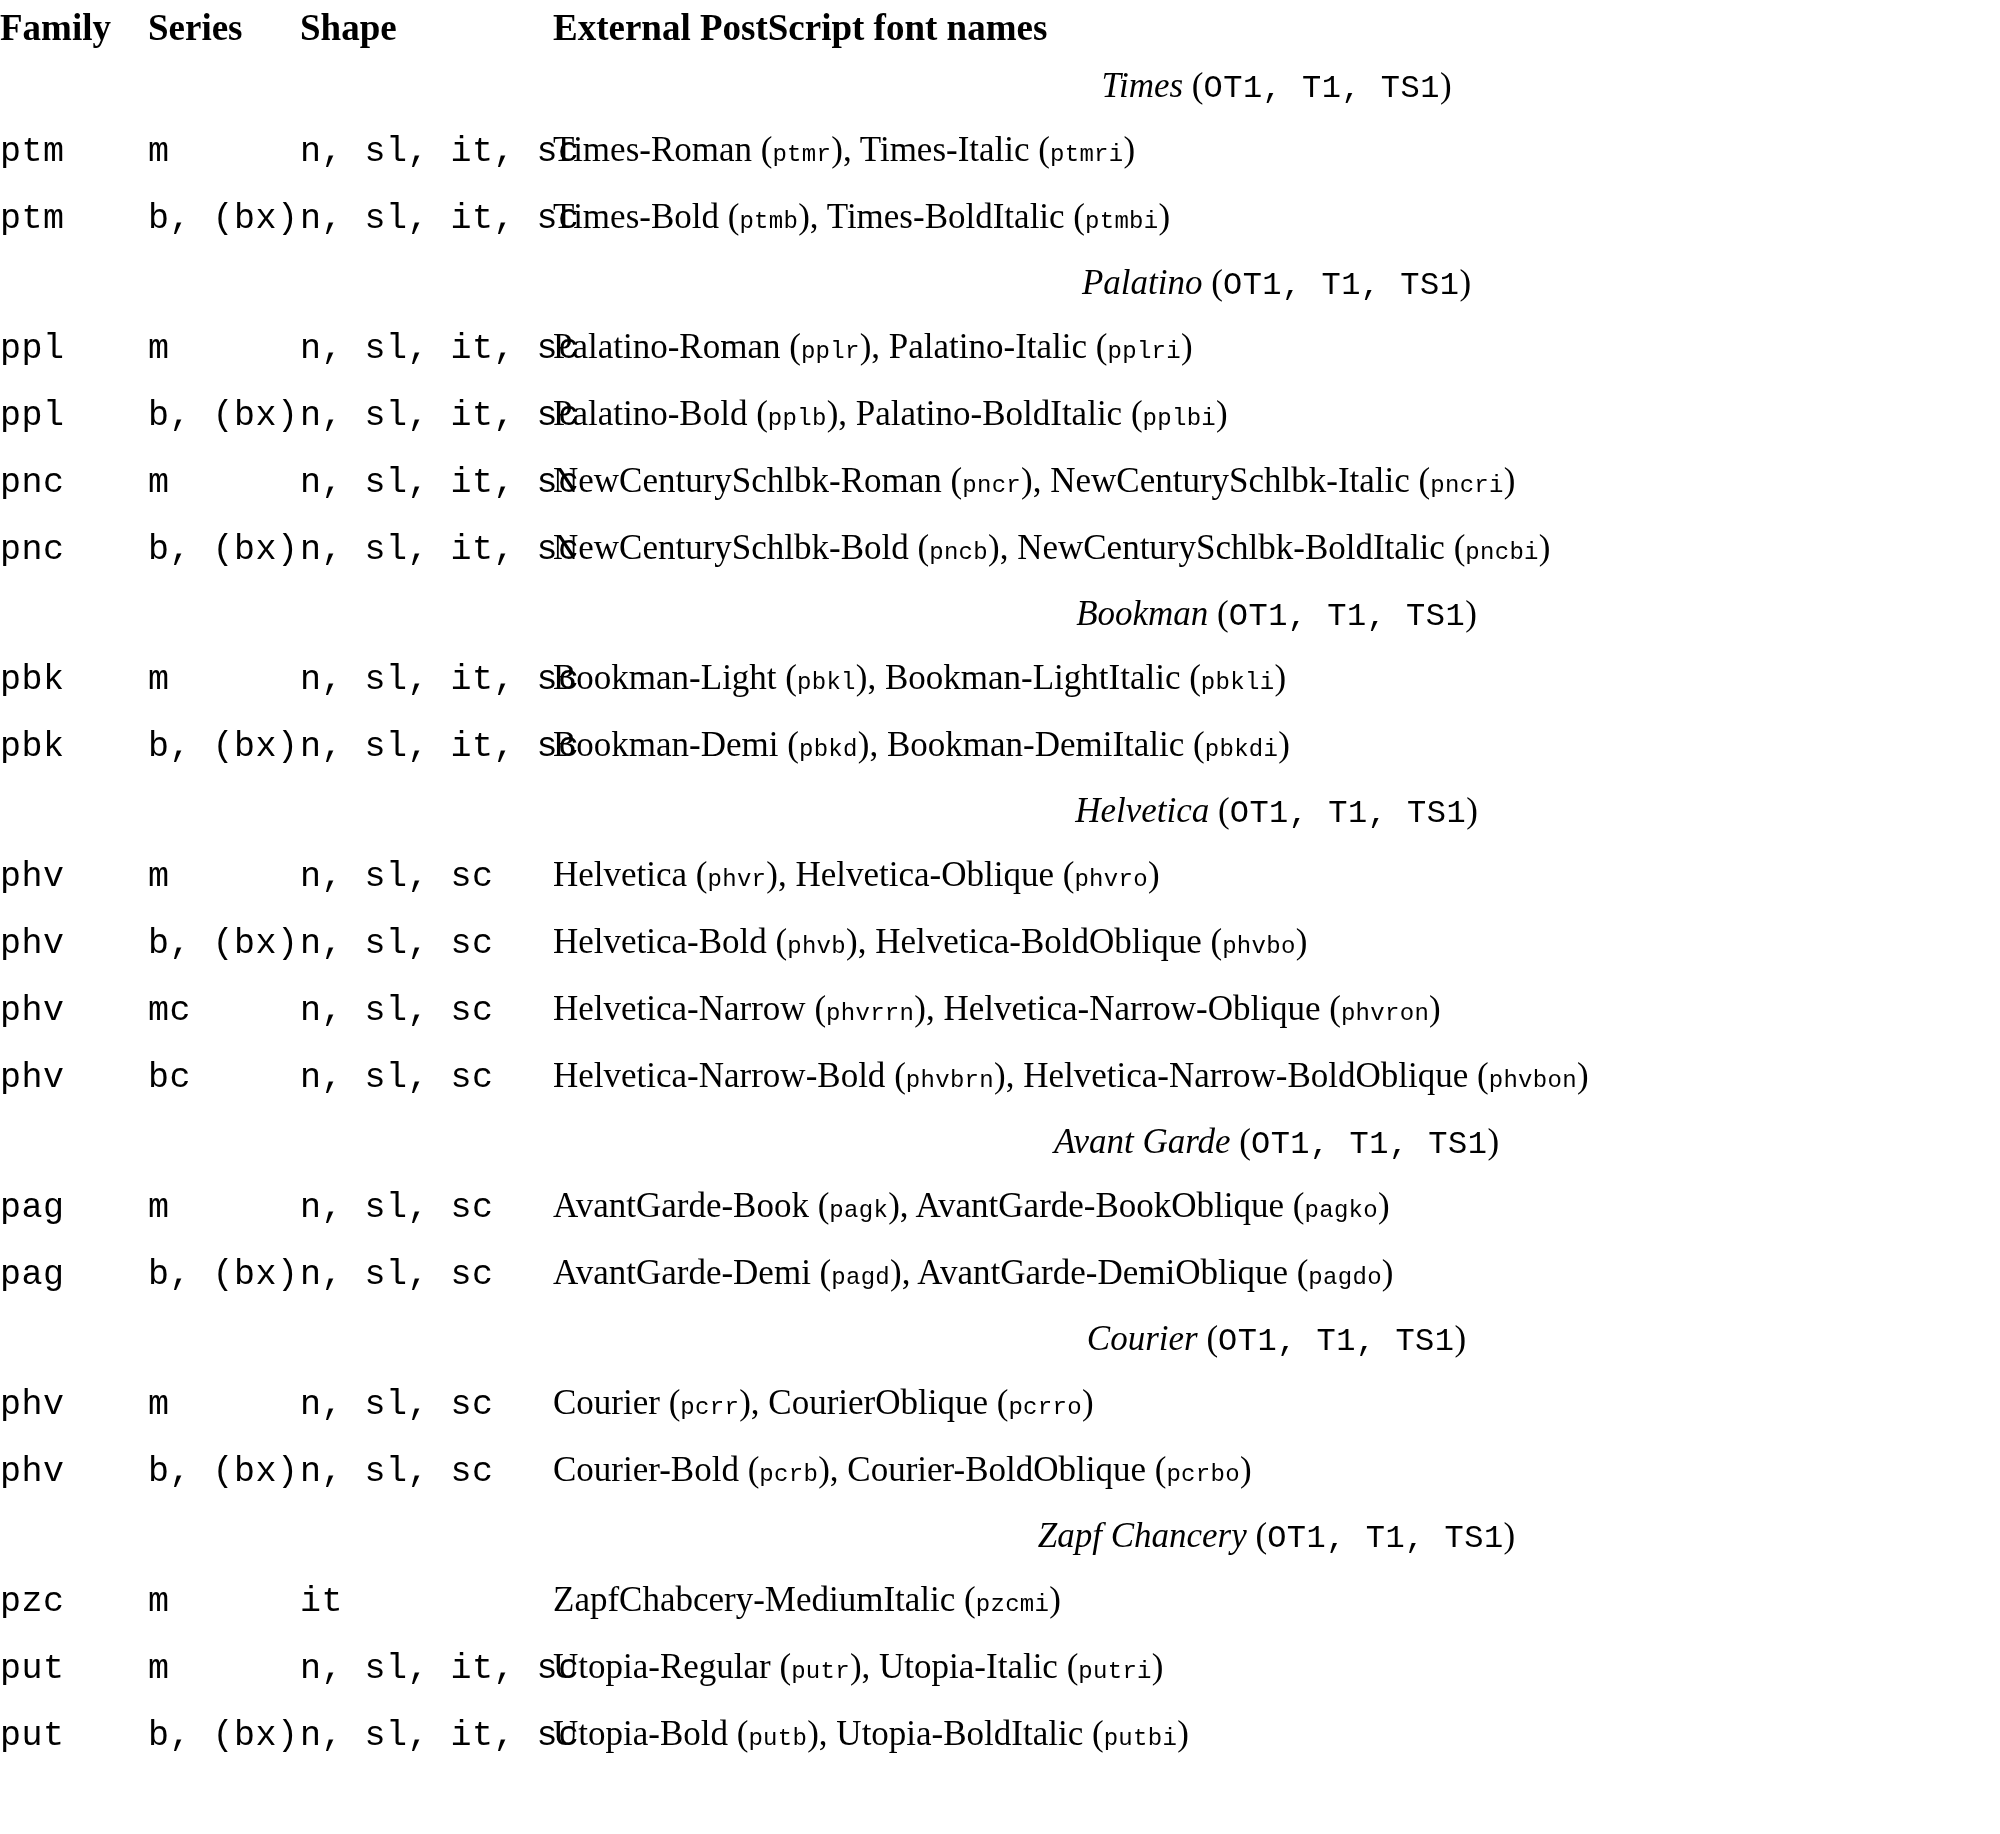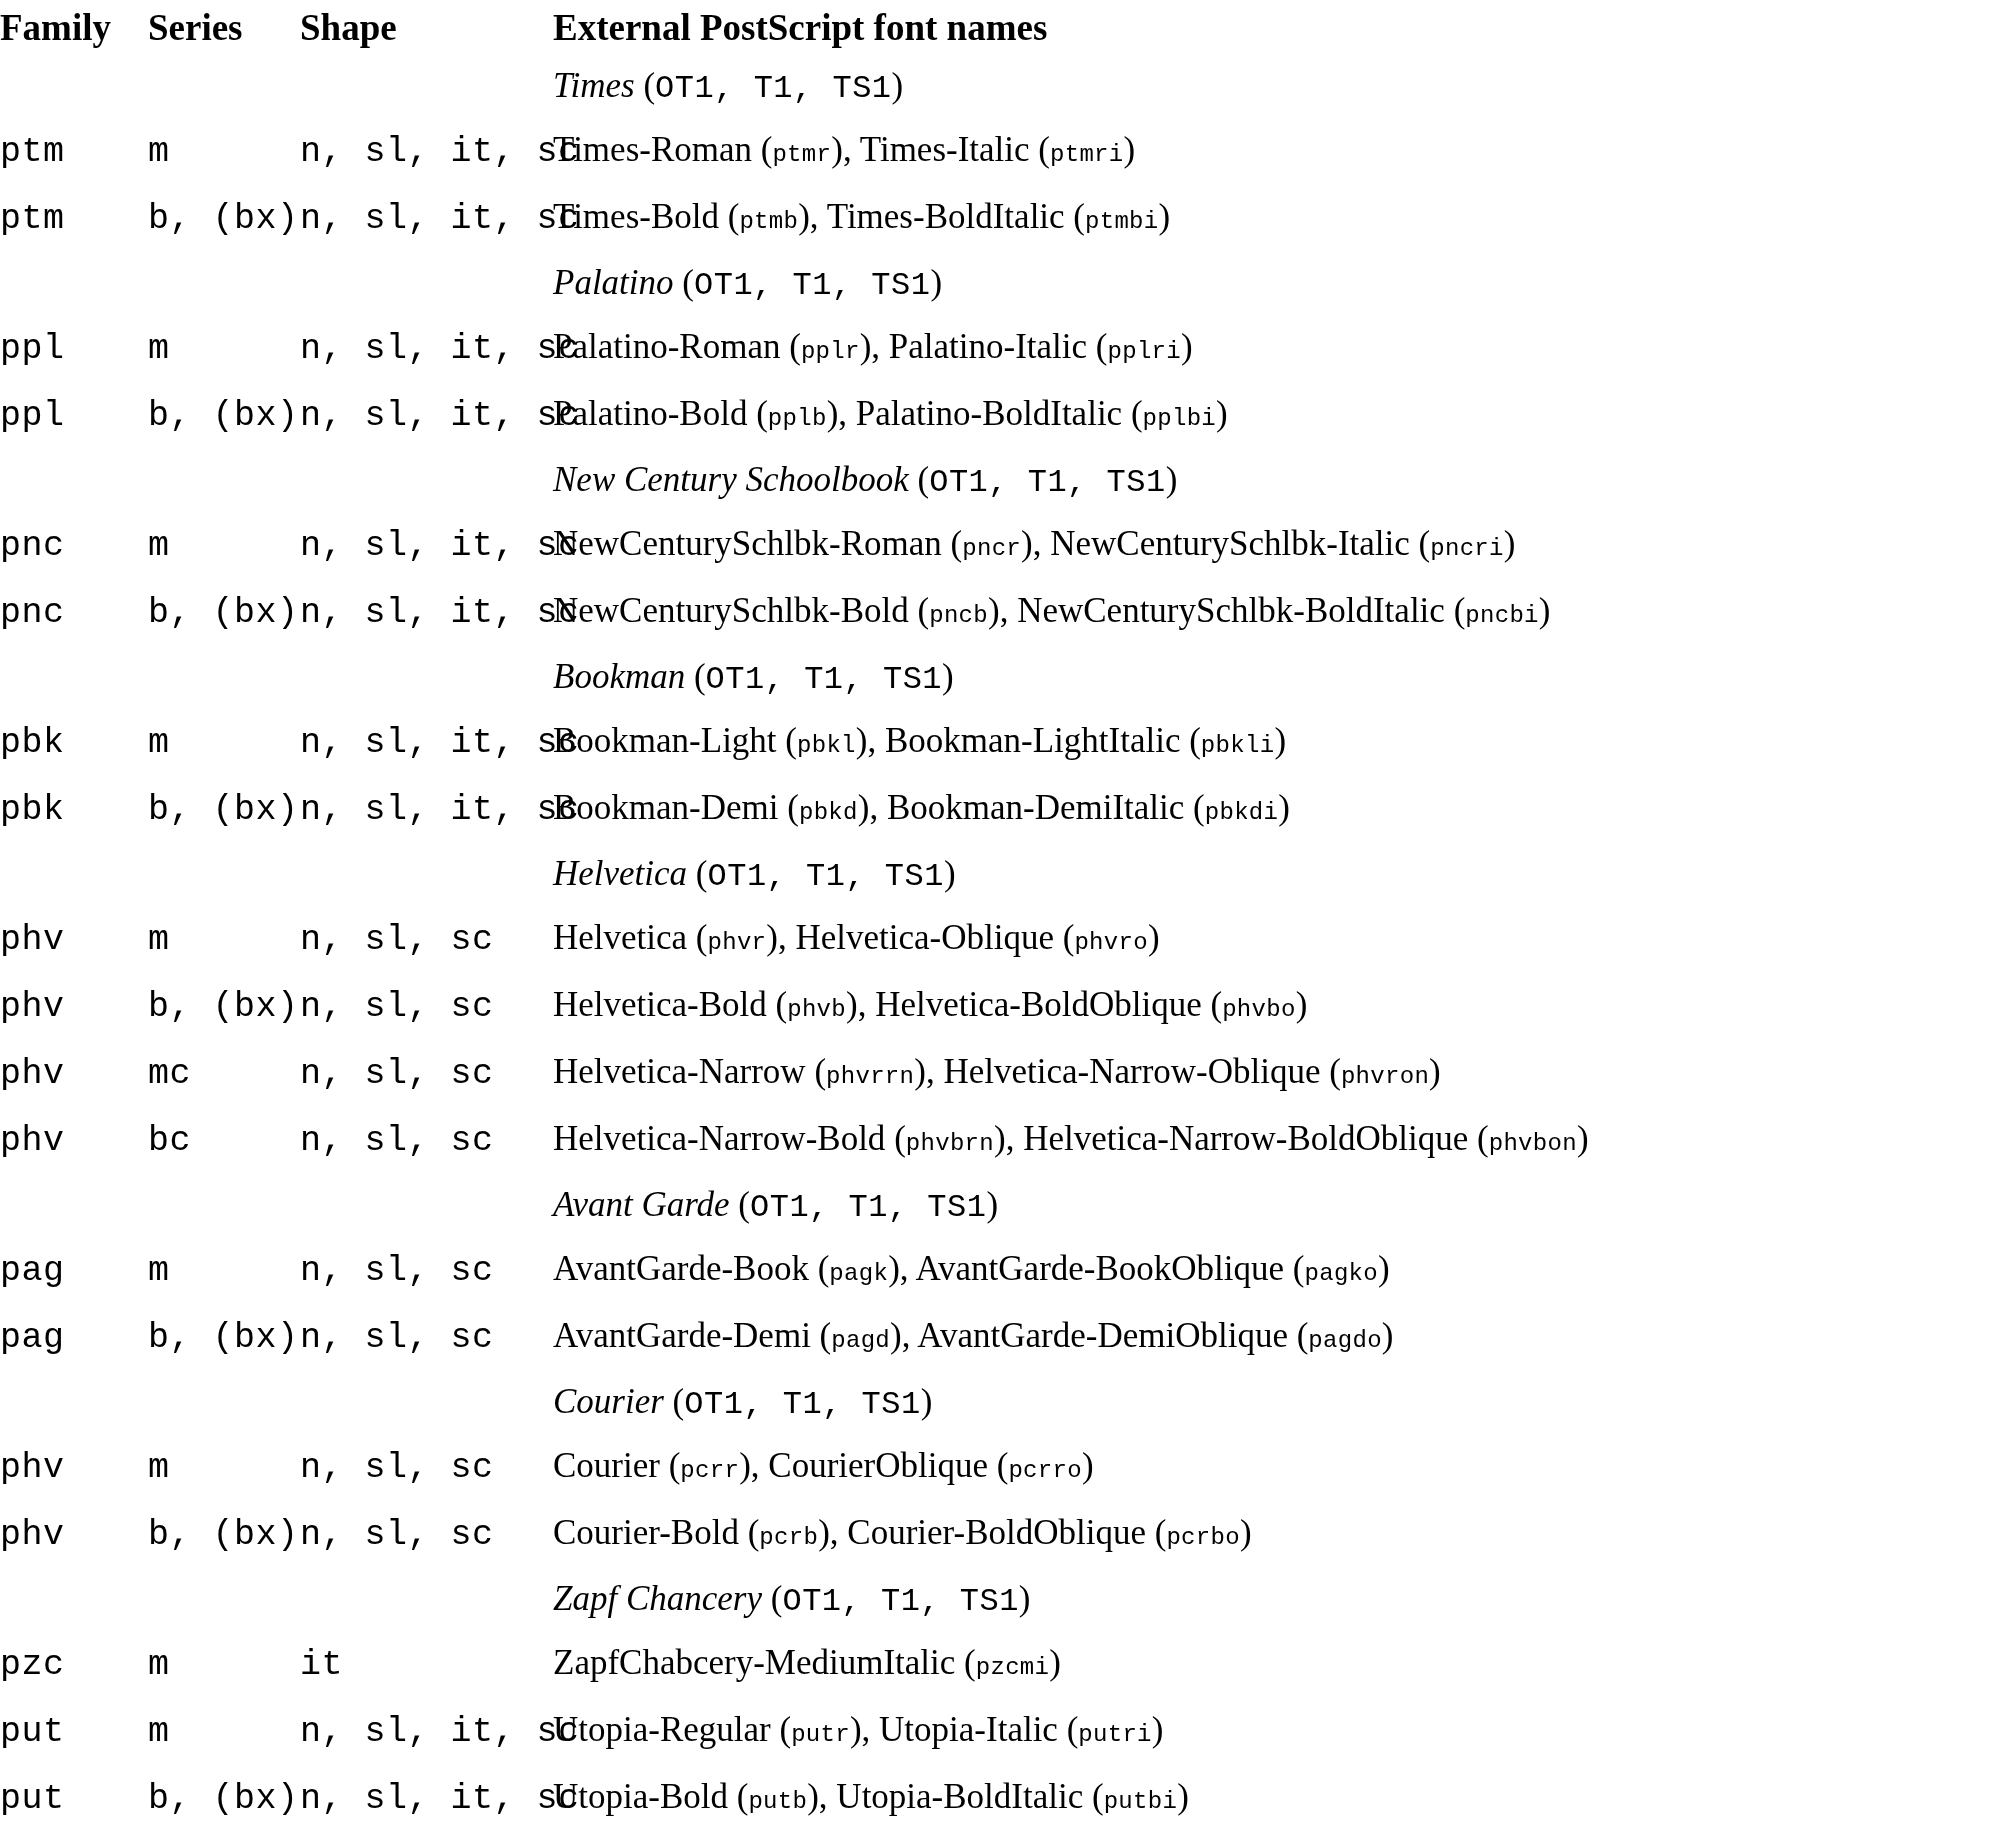--- a/index.html
+++ b/index.html
@@ -83,20 +83,21 @@
   td.cell-ext {
     font-family: "Liberation Serif", "DejaVu Serif", serif;
     font-size: 35px;
     padding-left: 4px;
   }
 
   
   tr.section-row td {
     height: 60px;
     line-height: 60px;
+    text-align: center;
   }
   td.section-cell {
     text-align: center;
     font-family: "Liberation Serif", "DejaVu Serif", serif;
     font-size: 35px;
   }
   .sec-name {
     font-style: italic;
   }
   .sec-paren {
@@ -163,26 +164,20 @@
           <td class="cell-series">m</td>
           <td class="cell-shape">n, sl, it, sc</td>
           <td class="cell-ext"><span>Palatino-Roman</span><span> (</span><span class="code">pplr</span><span>)</span><span>, </span><span>Palatino-Italic</span><span> (</span><span class="code">pplri</span><span>)</span></td>
         </tr>
         <tr class="data-row">
           <td class="cell-family">ppl</td>
           <td class="cell-series">b, (bx)</td>
           <td class="cell-shape">n, sl, it, sc</td>
           <td class="cell-ext"><span>Palatino-Bold</span><span> (</span><span class="code">pplb</span><span>)</span><span>, </span><span>Palatino-BoldItalic</span><span> (</span><span class="code">pplbi</span><span>)</span></td>
         </tr>
-        <tr class="section-row">
-          <td></td>
-          <td></td>
-          <td></td>
-          <td class="section-cell"><span class="sec-name">New Century Schoolbook</span><span class="sec-paren"> (</span><span class="sec-enc">OT1, T1, TS1</span><span class="sec-paren">)</span></td>
-        </tr>
         <tr class="data-row">
           <td class="cell-family">pnc</td>
           <td class="cell-series">m</td>
           <td class="cell-shape">n, sl, it, sc</td>
           <td class="cell-ext"><span>NewCenturySchlbk-Roman</span><span> (</span><span class="code">pncr</span><span>)</span><span>, </span><span>NewCenturySchlbk-Italic</span><span> (</span><span class="code">pncri</span><span>)</span></td>
         </tr>
         <tr class="data-row">
           <td class="cell-family">pnc</td>
           <td class="cell-series">b, (bx)</td>
           <td class="cell-shape">n, sl, it, sc</td>

